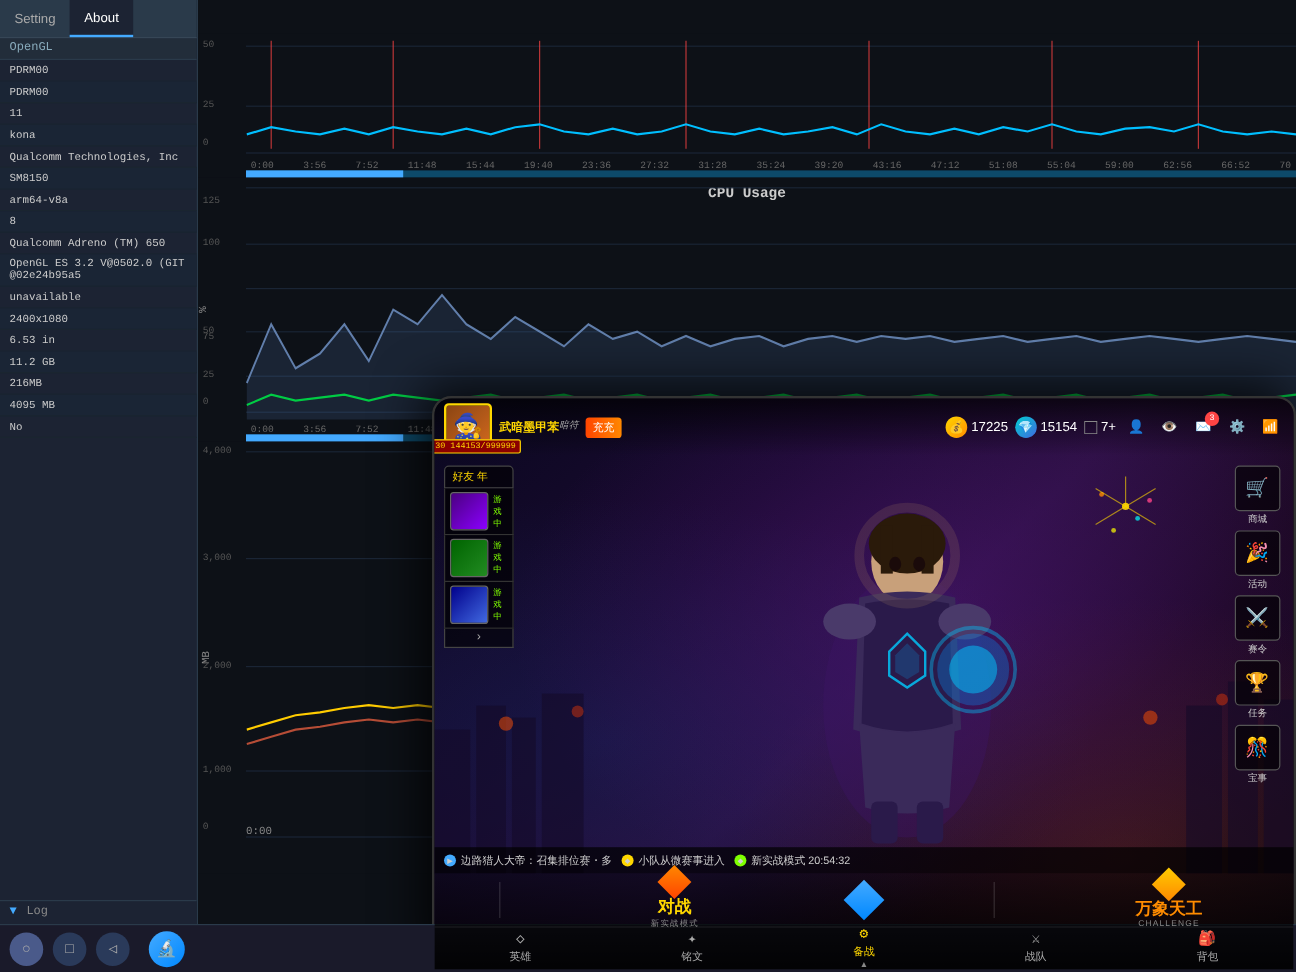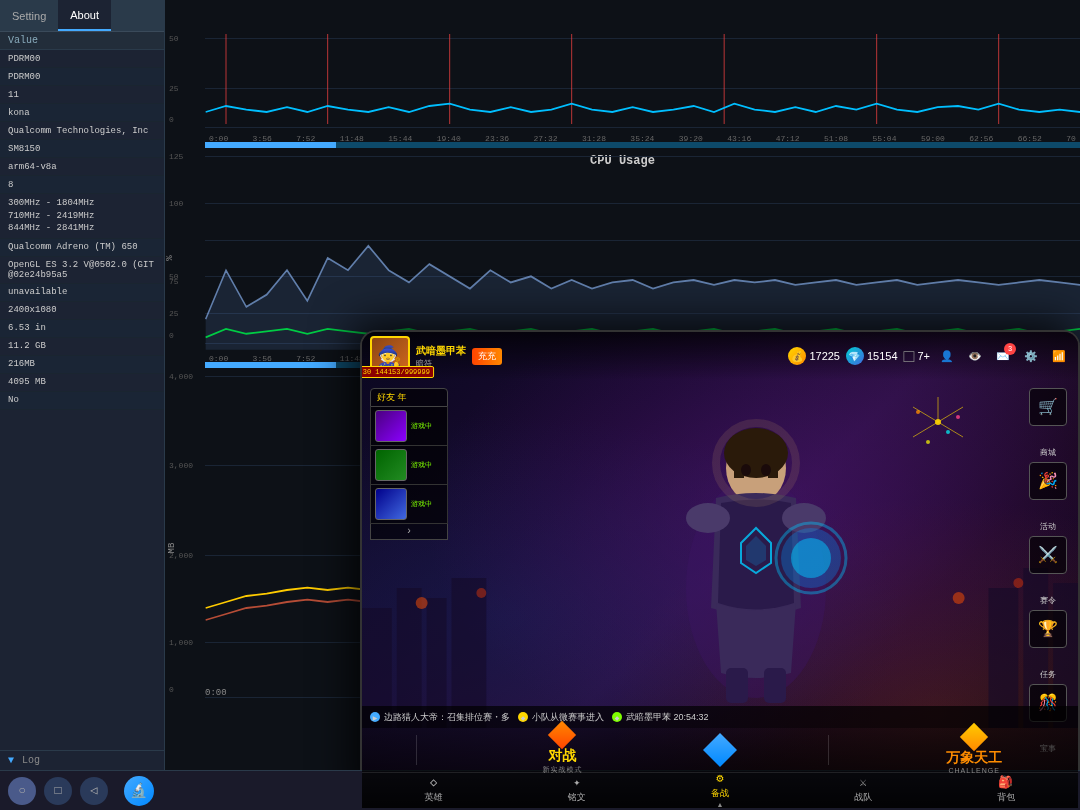--- a/index.html
+++ b/index.html
@@ -199,32 +199,33 @@
       color: #ffd700;
       font-size: 7px;
       padding: 1px 3px;
       border-radius: 2px;
       white-space: nowrap;
       border: 1px solid #ffd700;
     }
 
     .player-info {
       display: flex;
-      flex-direction: column;
+      flex-direction: row;
     }
     .player-name {
       color: #ffd700;
       font-size: 10px;
       font-weight: bold;
       font-family: sans-serif;
     }
     .player-sub {
       color: #aaa;
       font-size: 8px;
       font-family: sans-serif;
+      font-style: italic;
     }
 
     .currency-item {
       display: flex;
       align-items: center;
       gap: 3px;
       color: #fff;
       font-size: 11px;
       font-family: sans-serif;
     }
@@ -254,21 +255,21 @@
       justify-content: center;
       font-size: 11px;
       color: #ccc;
     }
 
     
     .friends-panel {
       position: absolute;
       left: 8px;
       top: 56px;
-      width: 78px;
+      width: 58px;
       z-index: 10;
     }
     .friends-tab {
       background: rgba(0,0,0,0.6);
       border: 1px solid #444;
       border-radius: 4px 4px 0 0;
       padding: 2px 6px;
       color: #ffd700;
       font-size: 9px;
       font-family: sans-serif;
@@ -338,21 +339,20 @@
       display: flex;
       align-items: center;
       justify-content: center;
       font-size: 16px;
     }
     .right-icon-label {
       font-size: 8px;
       color: #ccc;
       font-family: sans-serif;
       text-align: center;
-      margin-top: 20px;
     }
 
     
     .game-bottom-nav {
       position: absolute;
       bottom: 0; left: 0; right: 0;
       height: 80px;
       background: linear-gradient(to top, rgba(0,0,0,0.9), rgba(0,0,0,0.5));
       z-index: 10;
     }
@@ -538,33 +538,30 @@
 </head>
 <body>
 
 <div class="bg"></div>
 
 <div class="sidebar">
   <div class="sidebar-header">
     <button class="tab-btn">Setting</button>
     <button class="tab-btn active">About</button>
   </div>
-  <div class="sidebar-col-header">Value</div>
+  <div class="sidebar-col-header">OpenGL</div>
   <div>
     <div class="sidebar-row">PDRM00</div>
     <div class="sidebar-row">PDRM00</div>
     <div class="sidebar-row">11</div>
     <div class="sidebar-row">kona</div>
     <div class="sidebar-row">Qualcomm Technologies, Inc</div>
     <div class="sidebar-row">SM8150</div>
     <div class="sidebar-row">arm64-v8a</div>
     <div class="sidebar-row">8</div>
-    <div class="sidebar-row" style="white-space:pre-line;line-height:1.4;">300MHz - 1804MHz
-710MHz - 2419MHz
-844MHz - 2841MHz</div>
     <div class="sidebar-row">Qualcomm Adreno (TM) 650</div>
     <div class="sidebar-row" style="word-break:break-all;">OpenGL ES 3.2 V@0502.0 (GIT@02e24b95a5</div>
     <div class="sidebar-row">unavailable</div>
     <div class="sidebar-row">2400x1080</div>
     <div class="sidebar-row">6.53 in</div>
     <div class="sidebar-row">11.2 GB</div>
     <div class="sidebar-row">216MB</div>
     <div class="sidebar-row">4095 MB</div>
     <div class="sidebar-row">No</div>
   </div>
@@ -618,21 +615,21 @@
       <span class="time-label">70</span>
     </div>
     <div class="scroll-indicator-bar">
       <div class="scroll-thumb"></div>
     </div>
   </div>
 
   <div class="chart-section cpu-chart" style="position:absolute;top:148px;left:0;right:0;height:220px;">
     <div class="chart-title">CPU Usage</div>
     <span style="position:absolute;left:2px;top:50%;transform:translateY(-50%) rotate(-90deg);font-size:9px;color:#888;">%</span>
-    <span class="y-label" style="top:8px;">125</span>
+    <span class="y-label" style="top:20px;">125</span>
     <span class="y-label" style="top:25%;">100</span>
     <span class="y-label" style="top:42%;margin-top:41px;">75</span>
     <span class="y-label" style="top:58%;">50</span>
     <span class="y-label" style="top:75%;">25</span>
     <span class="y-label" style="bottom:24px;">0</span>
     <div class="grid-line" style="top:8px;"></div>
     <div class="grid-line" style="top:25%;"></div>
     <div class="grid-line" style="top:42%;"></div>
     <div class="grid-line" style="top:58%;"></div>
     <div class="grid-line" style="top:75%;"></div>
@@ -859,21 +856,21 @@
       <div class="info-item">
         <div class="info-dot dot-blue">▶</div>
         <span>边路猎人大帝：召集排位赛・多</span>
       </div>
       <div class="info-item">
         <div class="info-dot dot-yellow">◆</div>
         <span>小队从微赛事进入</span>
       </div>
       <div class="info-item">
         <div class="info-dot dot-green">◆</div>
-        <span>武暗墨甲苯 20:54:32</span>
+        <span>新实战模式 20:54:32</span>
       </div>
     </div>
 
     <div class="game-bottom-nav">
       <div class="nav-tabs">
         <div class="nav-tab-divider"></div>
         <div class="nav-tab highlighted">
           <div style="width:20px;height:20px;background:linear-gradient(135deg,#ff8800,#ff4400);transform:rotate(45deg);margin-bottom:2px;"></div>
           <span class="nav-tab-text" style="color:#ffd700;">对战</span>
           <span class="nav-tab-subtext">新实战模式</span>

